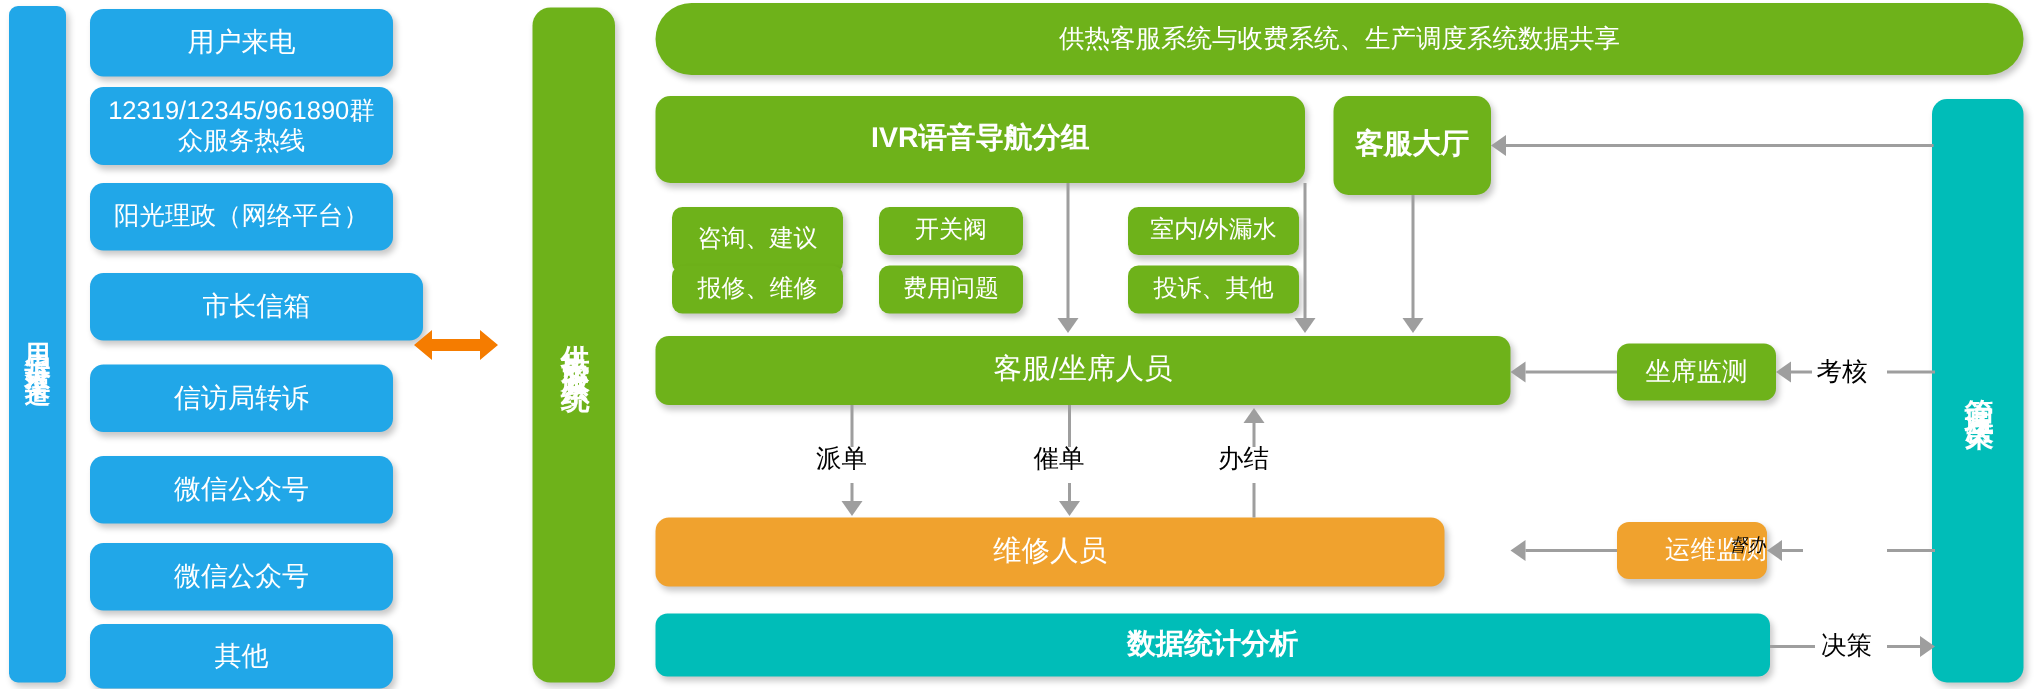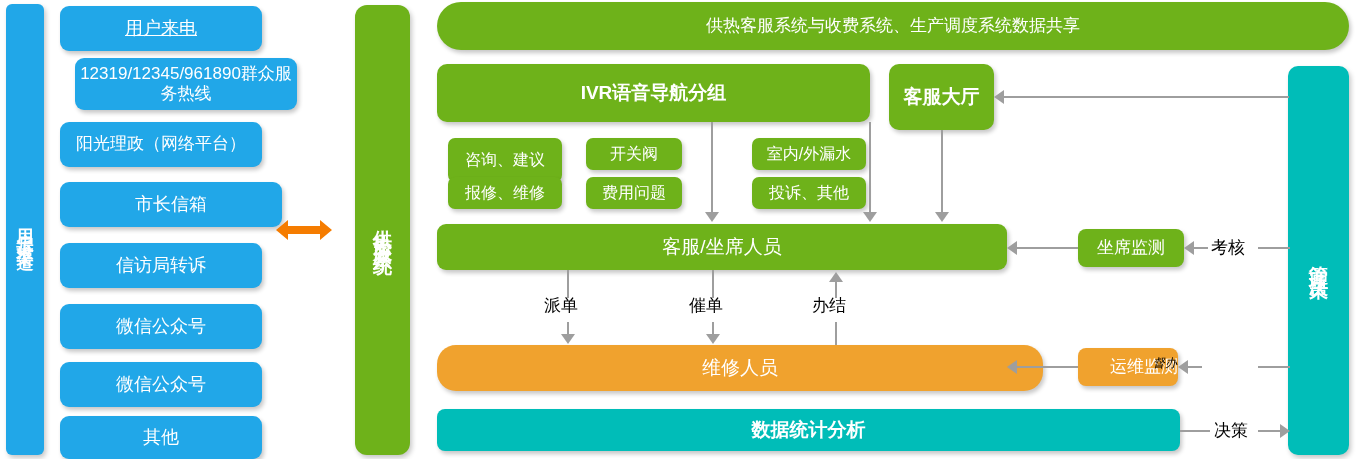--- a/index.html
+++ b/index.html
@@ -78,25 +78,25 @@
 </style>
 </head>
 <body>
 
 <div id="stage">
 
   <div class="vbar blue" style="left:6px;top:4px;width:38px;height:451px;border-radius:6px;">
     <span class="vtext" style="font-size:17px;">用户诉求渠道</span>
   </div>
 
-  <div class="box blue" style="left:60px;top:6px;width:202px;height:45px;border-radius:9px;font-size:18px;text-decoration:underline;">
+  <div class="box blue" style="left:60px;top:6px;width:202px;height:45px;border-radius:9px;font-size:18px;">
     <span>用户来电</span>
   </div>
 
-  <div class="box blue" style="left:60px;top:58px;width:222px;height:52px;border-radius:9px;font-size:17px;padding:0 4px;margin-left:15px;">
+  <div class="box blue" style="left:60px;top:58px;width:202px;height:52px;border-radius:9px;font-size:17px;padding:0 4px;">
     <span>12319/12345/961890群众服务热线</span>
   </div>
 
   <div class="box blue" style="left:60px;top:122px;width:202px;height:45px;border-radius:9px;font-size:17px;">
     <span>阳光理政（网络平台）</span>
   </div>
 
   <div class="box blue" style="left:60px;top:182px;width:222px;height:45px;border-radius:9px;font-size:18px;">
     <span>市长信箱</span>
   </div>
@@ -157,21 +157,21 @@
     <span>室内/外漏水</span>
   </div>
   <div class="box green-chip" style="left:752px;top:177px;width:114px;height:32px;border-radius:7px;font-size:16px;">
     <span>投诉、其他</span>
   </div>
 
   <div class="box green" style="left:437px;top:224px;width:570px;height:46px;border-radius:9px;font-size:19px;">
     <span>客服/坐席人员</span>
   </div>
 
-  <div class="box orange" style="left:437px;top:345px;width:606px;height:46px;border-radius:19px;font-size:19px;text-align:right;">
+  <div class="box orange" style="left:437px;top:345px;width:526px;height:46px;border-radius:9px;font-size:19px;text-align:right;">
     <span>维修人员</span>
   </div>
 
   <div class="box teal" style="left:437px;top:409px;width:743px;height:42px;border-radius:8px;font-size:19px;font-weight:bold;">
     <span>数据统计分析</span>
   </div>
 
   <div class="box green-chip" style="left:1078px;top:229px;width:106px;height:38px;border-radius:8px;font-size:17px;">
     <span>坐席监测</span>
   </div>

